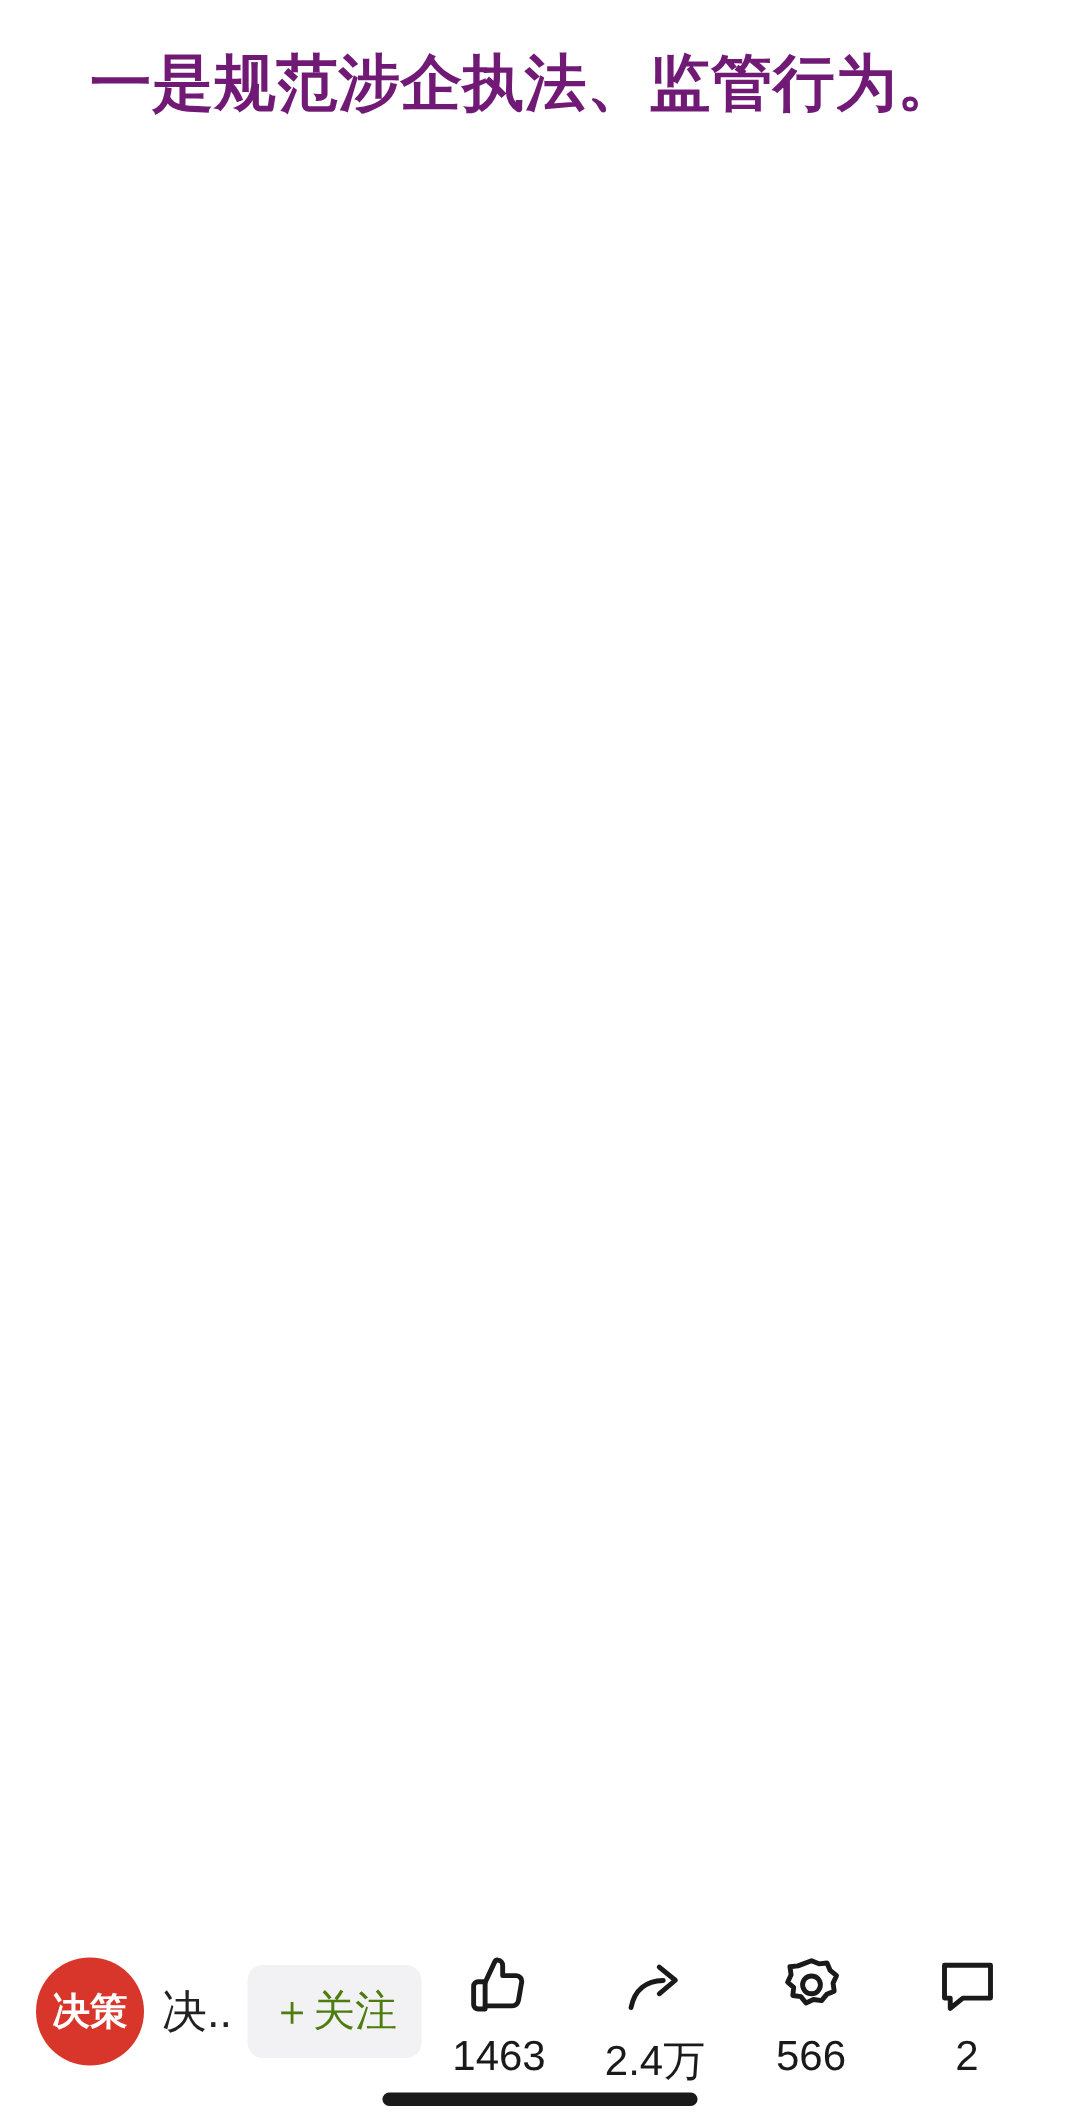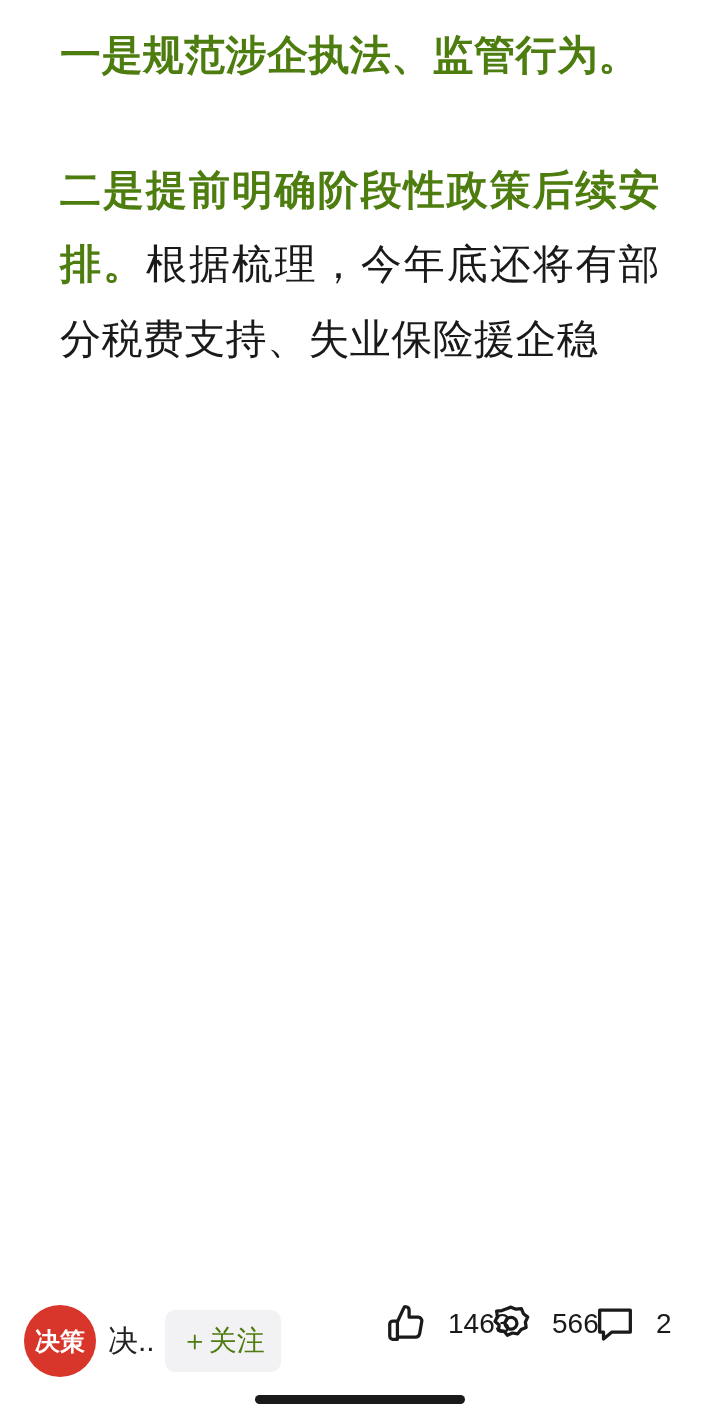--- a/index.html
+++ b/index.html
@@ -31,21 +31,21 @@
   .para {
     font-size: 41px;
     line-height: 1.82;
     color: #1a1a1a;
     letter-spacing: 0.4px;
     text-align: justify;
     word-break: break-all;
   }
   .para.spaced { margin-top: 60px; }
   .hl {
-    color: #4d7c0f;
+    color: #701a75;
     font-weight: 700;
   }
 
   
   .fade {
     position: absolute;
     left: 0;
     bottom: 0;
     width: 720px;
     height: 70px;
@@ -113,23 +113,23 @@
     flex: 1 1 auto;
     display: flex;
     align-items: flex-start;
     justify-content: flex-end;
     gap: 0;
     margin-top: 2px;
   }
   .stat {
     width: 104px;
     display: flex;
-    flex-direction: row;
-    align-items: center;
-    gap: 18px;
+    flex-direction: column;
+    align-items: center;
+    gap: 6px;
   }
   .stat .ico {
     height: 50px;
     display: flex;
     align-items: center;
     justify-content: center;
   }
   .stat .cnt {
     font-size: 28px;
     color: #1a1a1a;
@@ -152,23 +152,20 @@
 
 <div id="app">
 
   <div class="article">
 
     <p class="para">
       <span class="hl">一是规范涉企执法、监管行为。</span>
     </p>
 
 
-    <p class="para spaced">
-      <span class="hl">二是提前明确阶段性政策后续安排。</span><span>根据梳理，今年底还将有部分税费支持、失业保险援企稳</span>
-    </p>
 
     <div class="fade"></div>
   </div>
 
   <div class="actionbar">
 
     <div class="author">
       <div class="avatar">
         <span>决策</span>
       </div>
@@ -181,20 +178,29 @@
       <div class="stat">
         <div class="ico">
           <svg width="46" height="46" viewBox="0 0 24 24" fill="none" stroke="#1a1a1a" stroke-width="1.7" stroke-linecap="round" stroke-linejoin="round">
             <path d="M7 10.5v9.5H4.6A1.6 1.6 0 0 1 3 18.4v-6.3A1.6 1.6 0 0 1 4.6 10.5H7z"></path>
             <path d="M7 10.8l3.3-7.1c.2-.5.7-.8 1.2-.7.9.1 1.6.9 1.6 1.8v3.6h4.7c1.2 0 2.1 1.1 1.9 2.3l-1.1 6.3c-.2 1.1-1.1 1.9-2.2 1.9H7"></path>
           </svg>
         </div>
         <div class="cnt">1463</div>
       </div>
 
+      <div class="stat">
+        <div class="ico">
+          <svg width="46" height="46" viewBox="0 0 24 24" fill="none" stroke="#1a1a1a" stroke-width="1.7" stroke-linecap="round" stroke-linejoin="round">
+            <path d="M3.5 19.5c1.2-6.2 5.3-9.3 11.2-9.4"></path>
+            <path d="M13.3 5.4l5.6 4.6-5.6 4.7"></path>
+          </svg>
+        </div>
+        <div class="cnt">2.4万</div>
+      </div>
 
       <div class="stat">
         <div class="ico">
           <svg width="46" height="46" viewBox="0 0 24 24" fill="none" stroke="#1a1a1a" stroke-width="1.7" stroke-linecap="round" stroke-linejoin="round">
             <path d="M12 3.2l2.6 1.1 2.8-.3 1.1 2.6 2.2 1.8-1.2 2.6.4 2.8-2.6 1.1-1.8 2.2-2.8-.4-2.6 1.2-1.8-2.2-2.8-.4.3-2.8-2.1-1.8 1.2-2.6-.4-2.8 2.8-.3z"></path>
             <circle cx="12" cy="11.6" r="3.1"></circle>
           </svg>
         </div>
         <div class="cnt">566</div>
       </div>

